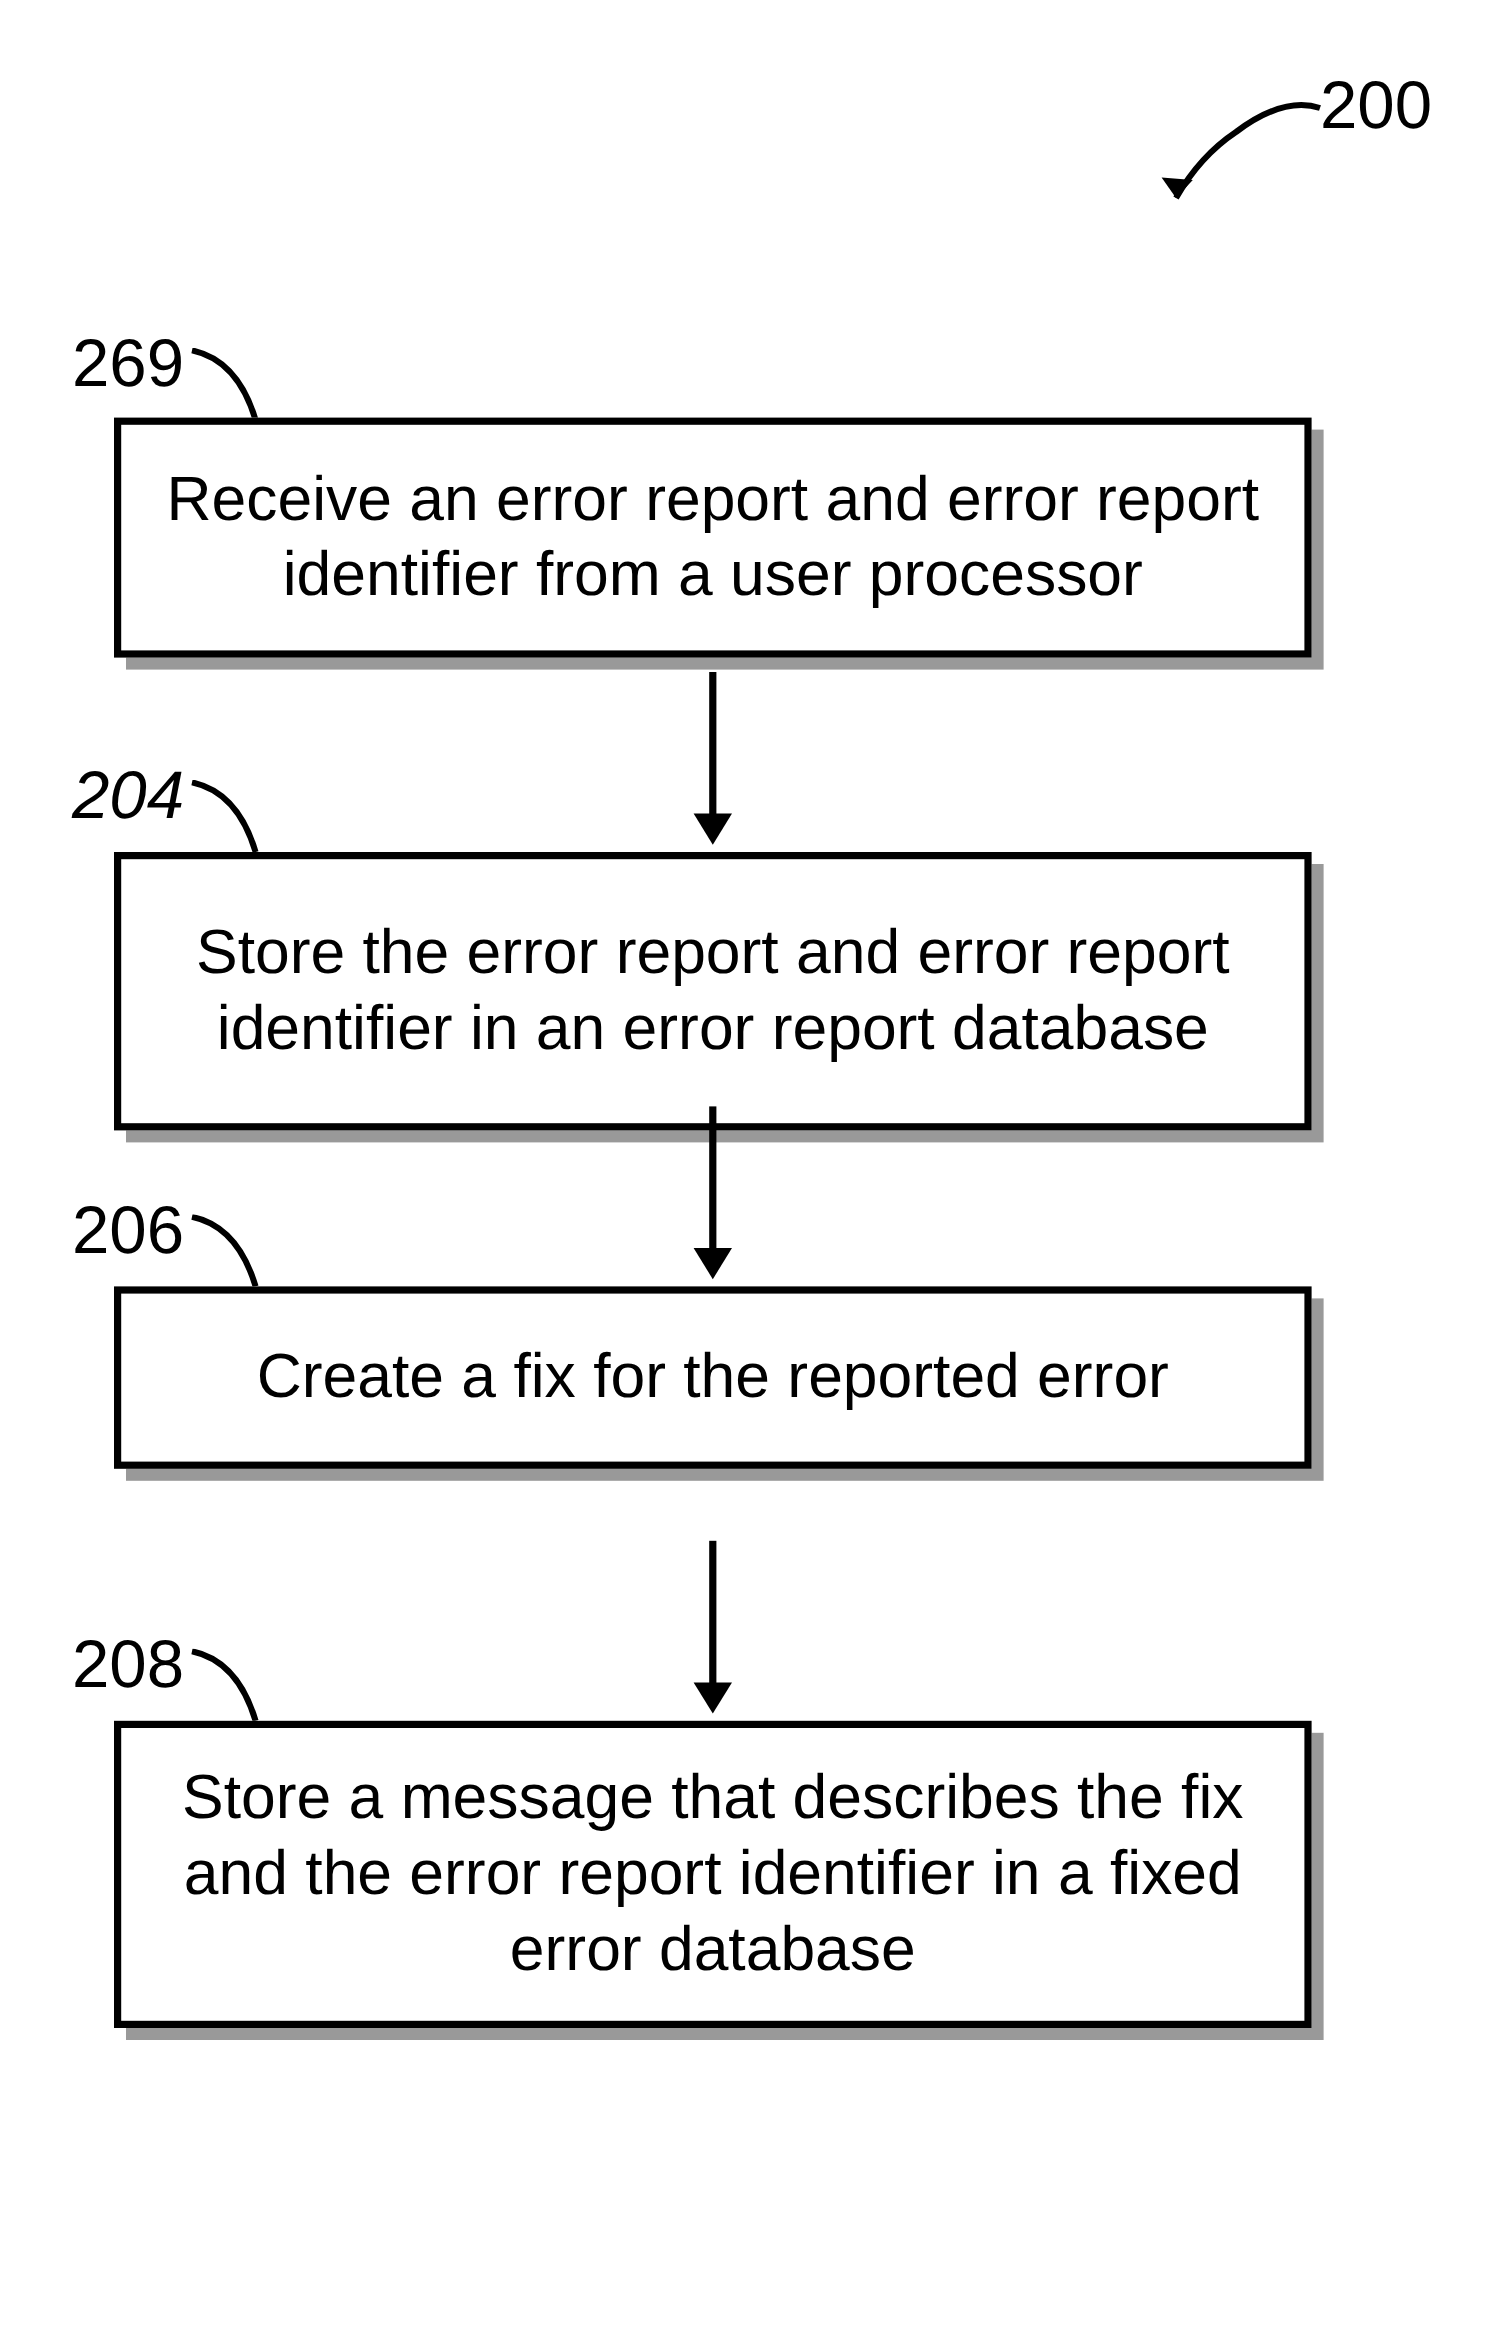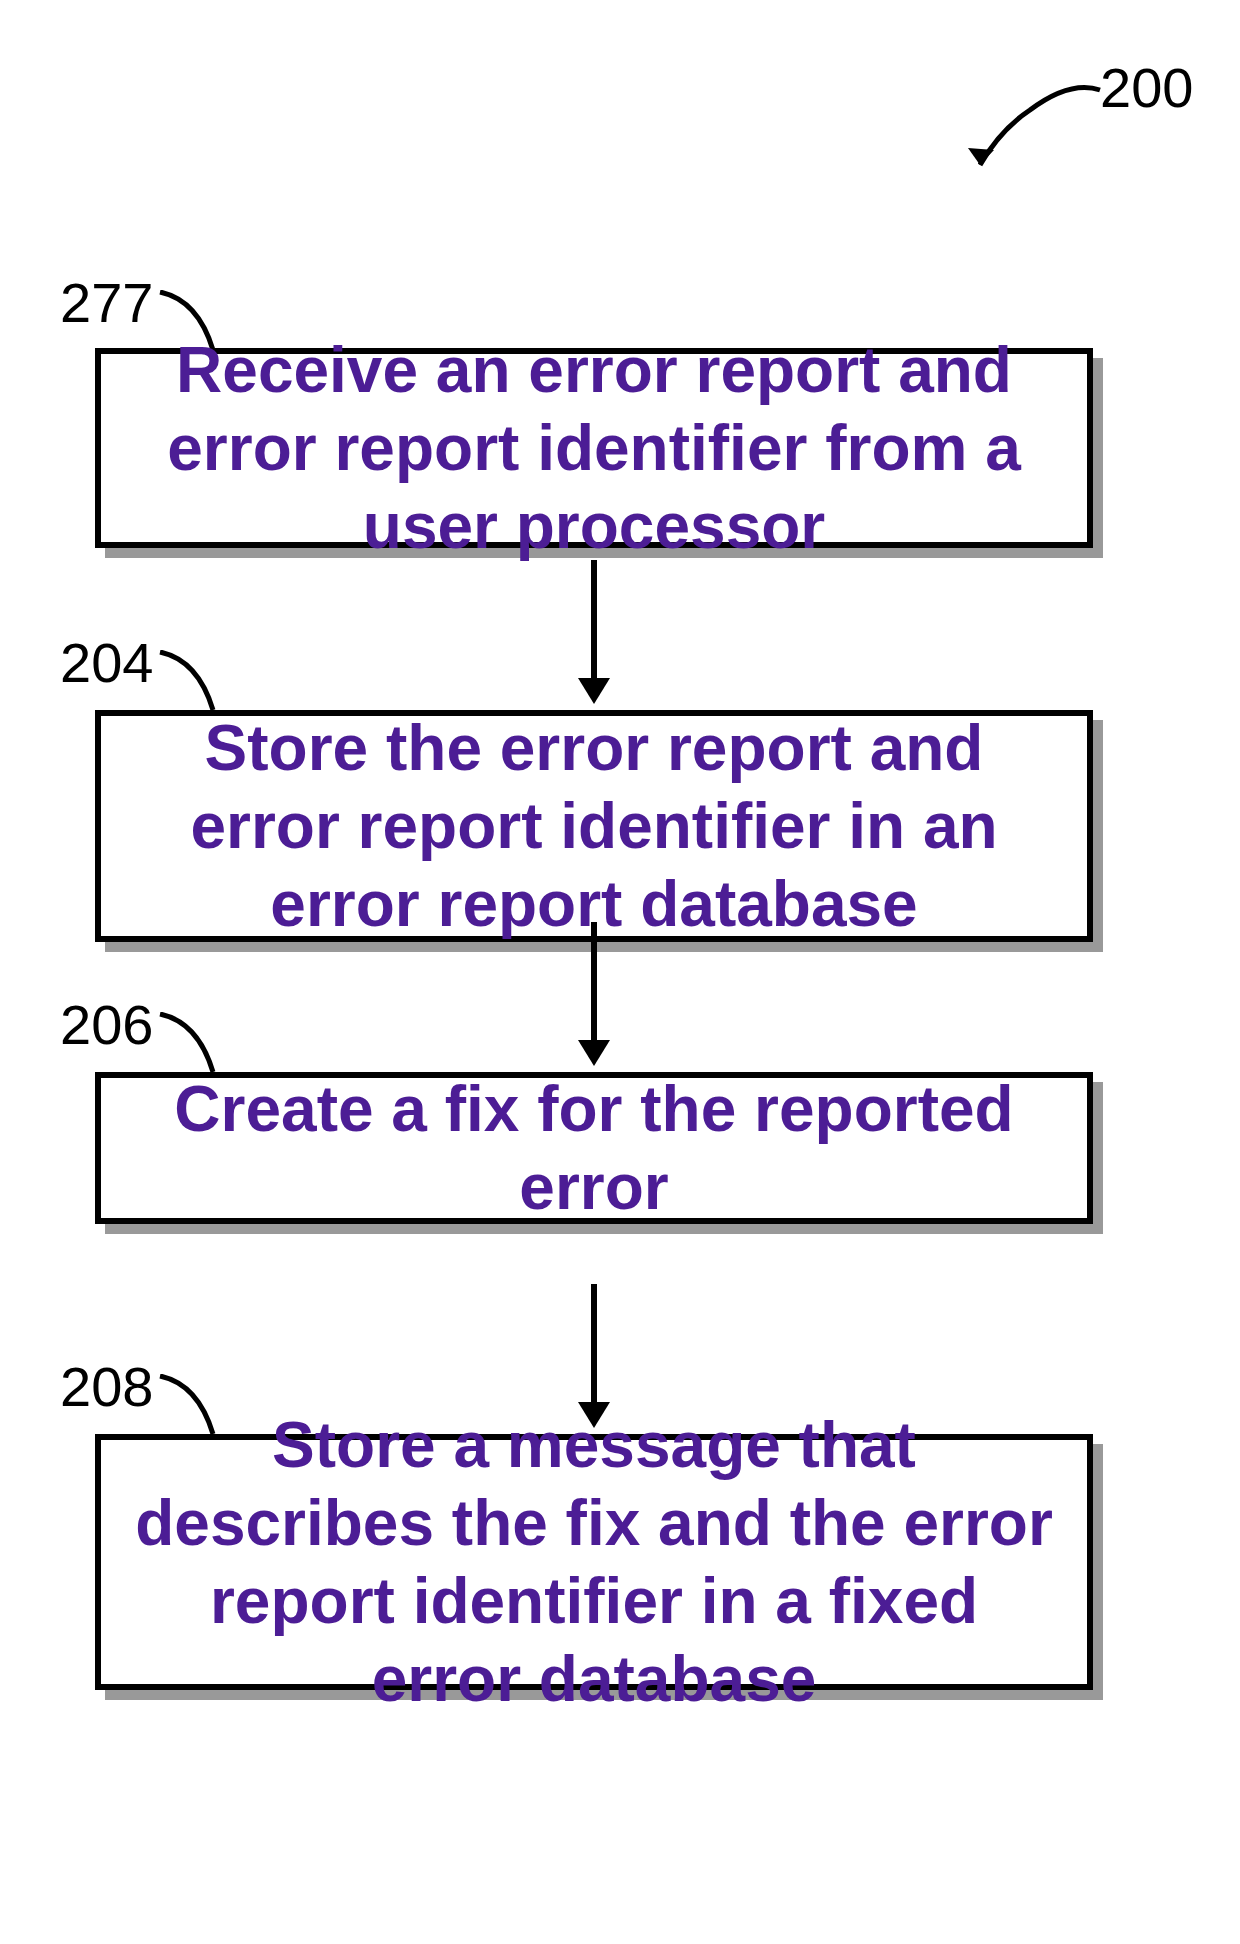--- a/index.html
+++ b/index.html
@@ -33,24 +33,23 @@
     border: 6px solid #000;
     background: #fff;
     box-shadow: 10px 10px 0 0 #999;
     display: flex;
     align-items: center;
     justify-content: center;
     text-align: center;
     padding: 20px 30px;
   }
   .box-text {
-    font-size: 64px;
+    font-size: 52px;
     line-height: 1.22;
-    color: #4c1d95;
-    font-weight: bold;
+    color: #000000;
   }
   .arrow-line {
     width: 6px;
     background: #000;
   }
   .arrow-head {
     width: 0; height: 0;
     border-left: 16px solid transparent;
     border-right: 16px solid transparent;
     border-top: 26px solid #000;
@@ -60,32 +59,32 @@
 <body>
 
 <div class="canvas">
 
   <div class="abs ref-label" style="left:1100px; top:60px;">200</div>
   <svg class="abs" style="left:960px; top:70px; width:150px; height:110px;" viewBox="0 0 150 110">
     <path d="M140 20 Q110 10 70 40 Q40 60 20 95" fill="none" stroke="#000" stroke-width="5"></path>
     <polygon points="20,95 8,78 34,80" fill="#000"></polygon>
   </svg>
 
-  <div class="abs ref-label" style="left:60px; top:275px;">277</div>
+  <div class="abs ref-label" style="left:60px; top:275px;">269</div>
   <svg class="abs" style="left:158px; top:290px; width:80px; height:70px;" viewBox="0 0 80 70">
     <path d="M2 2 Q40 10 55 60" fill="none" stroke="#000" stroke-width="5"></path>
   </svg>
   <div class="abs box" style="left:95px; top:348px; height:200px;">
     <div class="box-text">Receive an error report and error report identifier from a user processor</div>
   </div>
 
   <div class="abs arrow-line" style="left:591px; top:560px; height:120px;"></div>
   <div class="abs arrow-head" style="left:578px; top:678px;"></div>
 
-  <div class="abs ref-label" style="left:60px; top:635px;">204</div>
+  <div class="abs ref-label" style="left:60px; top:635px;font-style:italic;">204</div>
   <svg class="abs" style="left:158px; top:650px; width:80px; height:70px;" viewBox="0 0 80 70">
     <path d="M2 2 Q40 10 55 60" fill="none" stroke="#000" stroke-width="5"></path>
   </svg>
   <div class="abs box" style="left:95px; top:710px; height:232px;">
     <div class="box-text">Store the error report and error report identifier in an error report database</div>
   </div>
 
   <div class="abs arrow-line" style="left:591px; top:922px; height:120px;"></div>
   <div class="abs arrow-head" style="left:578px; top:1040px;"></div>
 

